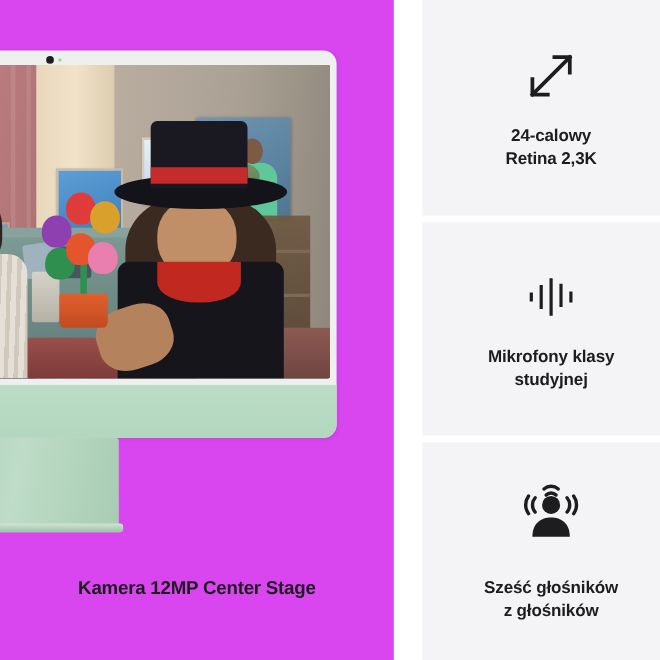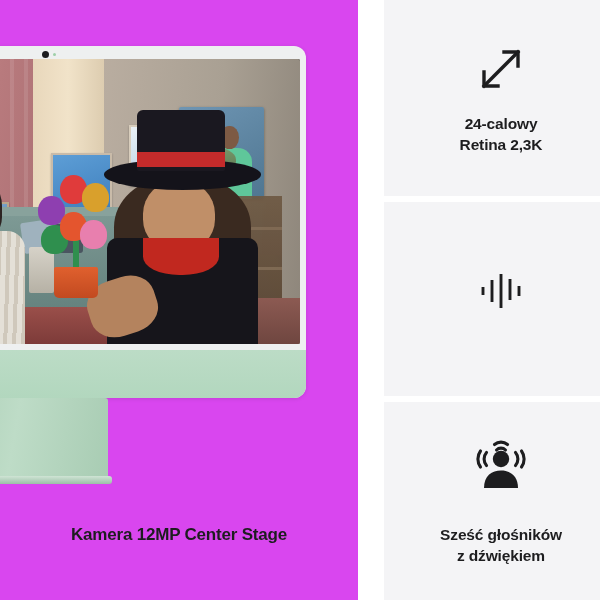--- a/index.html
+++ b/index.html
@@ -491,38 +491,42 @@
 
     <div class="card card-2">
       <div class="card-icon">
         <svg width="46" height="46" viewBox="0 0 46 46" fill="none" stroke="#1d1d1f" stroke-width="2.9" stroke-linecap="butt">
           <line x1="5" y1="19" x2="5" y2="27"></line>
           <line x1="14" y1="12" x2="14" y2="34"></line>
           <line x1="23" y1="6" x2="23" y2="40"></line>
           <line x1="32" y1="11" x2="32" y2="32"></line>
           <line x1="41" y1="18" x2="41" y2="28"></line>
         </svg>
+      </div>
+      <div class="card-label">
+        <div>Mikrofony klasy</div>
+        <div>studyjnej</div>
       </div>
     </div>
 
     <div class="card card-3">
       <div class="card-icon">
         <svg width="52" height="50" viewBox="0 0 52 50" fill="none">
           <g stroke="#1d1d1f" stroke-width="3.1" stroke-linecap="round" fill="none">
             <path d="M19.5 5.5 A10 10 0 0 1 32.5 5.5"></path>
             <path d="M21.5 11 A6.4 6.4 0 0 1 30.5 11"></path>
             <path d="M11.5 13.5 A10 10 0 0 0 11.5 26.5"></path>
             <path d="M5.5 12 A13.6 13.6 0 0 0 5.5 28"></path>
             <path d="M40.5 13.5 A10 10 0 0 1 40.5 26.5"></path>
             <path d="M46.5 12 A13.6 13.6 0 0 1 46.5 28"></path>
           </g>
           <circle cx="26" cy="20" r="8.2" fill="#1d1d1f"></circle>
           <path d="M9 49 C9 36.5 17 31.5 26 31.5 C35 31.5 43 36.5 43 49 Z" fill="#1d1d1f"></path>
         </svg>
       </div>
       <div class="card-label">
         <div>Sześć głośników</div>
-        <div>z dźwiękiem</div>
+        <div>z głośników</div>
       </div>
     </div>
 
   </div>
 </div>
 
 </body></html>

